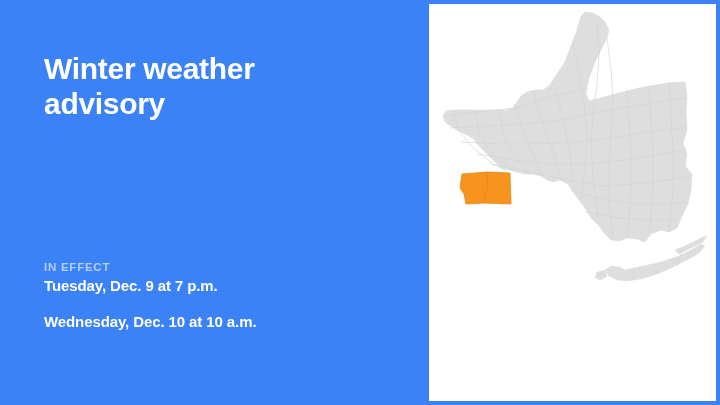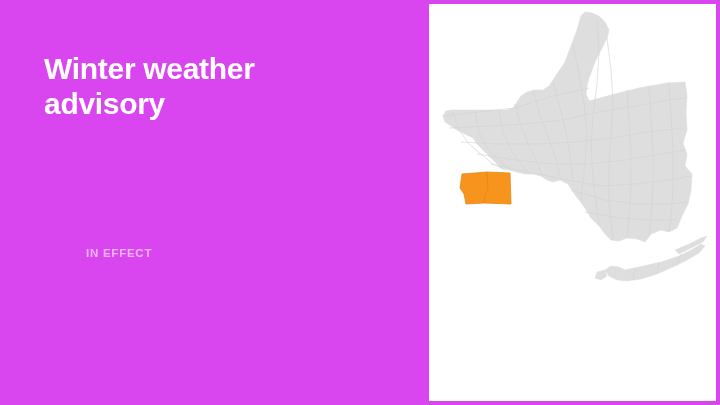--- a/index.html
+++ b/index.html
@@ -5,41 +5,41 @@
 <style>
   * { margin:0; padding:0; box-sizing:border-box; }
   html, body {
     width:720px; height:405px;
     font-family:"Liberation Sans", sans-serif;
     overflow:hidden;
   }
   #card {
     position:relative;
     width:720px; height:405px;
-    background:#d946ef;
+    background:#3b82f6;
   }
 
   
   #text-col {
     position:absolute;
     left:0; top:0;
     width:429px; height:405px;
   }
   #headline {
     position:absolute;
     left:44px; top:51px;
     width:330px;
     color:#FFFFFF;
     font-size:30px;
     font-weight:bold;
     line-height:1.17;
     letter-spacing:-0.3px;
   }
 
-  #times { position:absolute; left:44px; top:246px; width:350px;margin-left:42px; }
+  #times { position:absolute; left:44px; top:260px; width:350px; }
   .time-block { margin-bottom:16px; }
   .time-label {
     color:rgba(255,255,255,0.60);
     font-size:11.5px;
     font-weight:bold;
     letter-spacing:0.75px;
     line-height:1.35;
   }
   .time-value {
     color:#FFFFFF;
@@ -64,23 +64,25 @@
 <div id="card">
 
   <div id="text-col">
 
     <div id="headline">Winter weather advisory</div>
 
     <div id="times">
 
       <div class="time-block">
         <div class="time-label">IN EFFECT</div>
+        <div class="time-value">Tuesday, Dec. 9 at 7 p.m.</div>
       </div>
 
       <div class="time-block">
+        <div class="time-value">Wednesday, Dec. 10 at 10 a.m.</div>
       </div>
 
     </div>
   </div>
 
   <div id="map-panel">
     <svg id="map-svg" viewBox="0 0 287 397">
 
       <g>
         <path fill="#DEDEDE" stroke="#DEDEDE" stroke-width="0.6" d="M 160,97

